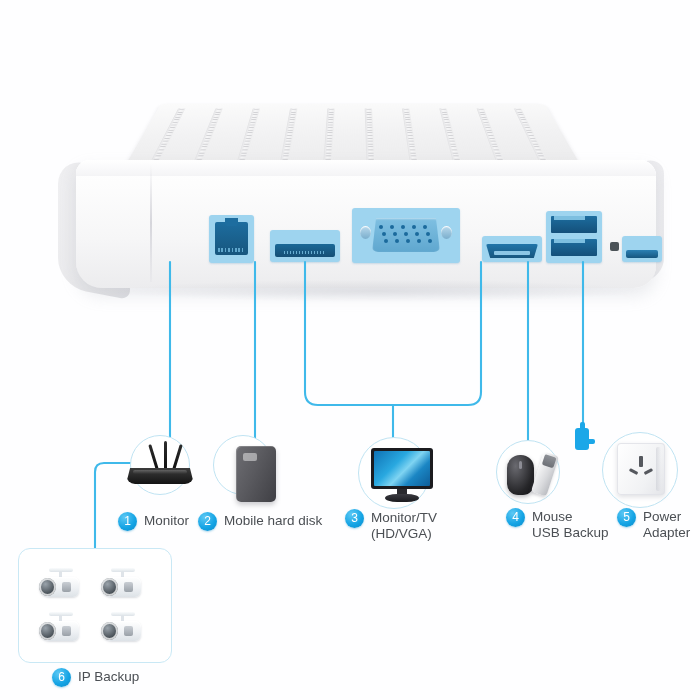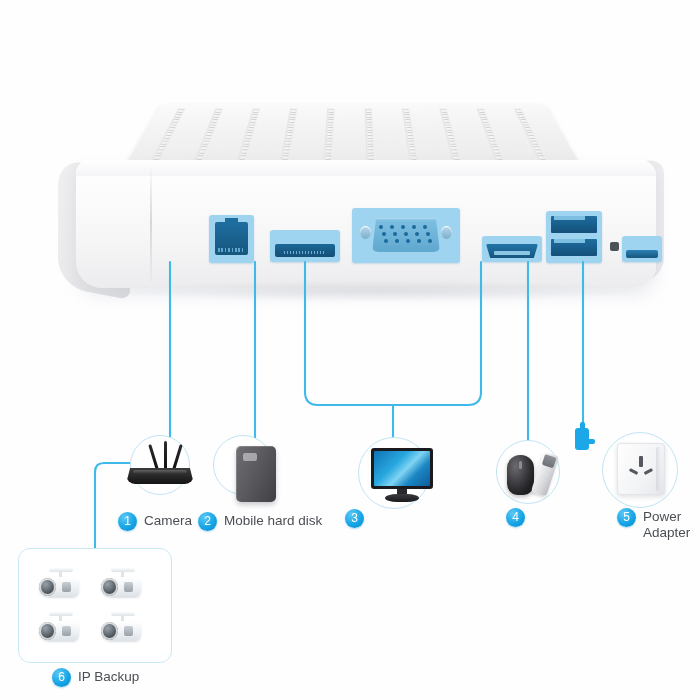--- a/index.html
+++ b/index.html
@@ -622,34 +622,38 @@
           <div class="arm"></div>
         <div class="barrel"></div>
           <div class="lens"></div>
           <div class="led"></div>
       </div>
     </div>
   </div>
 
   <div class="label" style="left:118px;top:512px;">
     <div class="badge">1</div>
-    <div class="ltext">Camera</div>
+    <div class="ltext">Monitor</div>
   </div>
 
   <div class="label" style="left:198px;top:512px;">
     <div class="badge">2</div>
     <div class="ltext">Mobile hard disk</div>
   </div>
 
   <div class="label" style="left:345px;top:509px;">
     <div class="badge">3</div>
+    <div class="ltext">Monitor/TV
+(HD/VGA)</div>
   </div>
 
   <div class="label" style="left:506px;top:508px;">
     <div class="badge">4</div>
+    <div class="ltext">Mouse
+USB Backup</div>
   </div>
 
   <div class="label" style="left:617px;top:508px;">
     <div class="badge">5</div>
     <div class="ltext">Power
 Adapter</div>
   </div>
 
   <div class="label" style="left:52px;top:668px;">
     <div class="badge">6</div>

